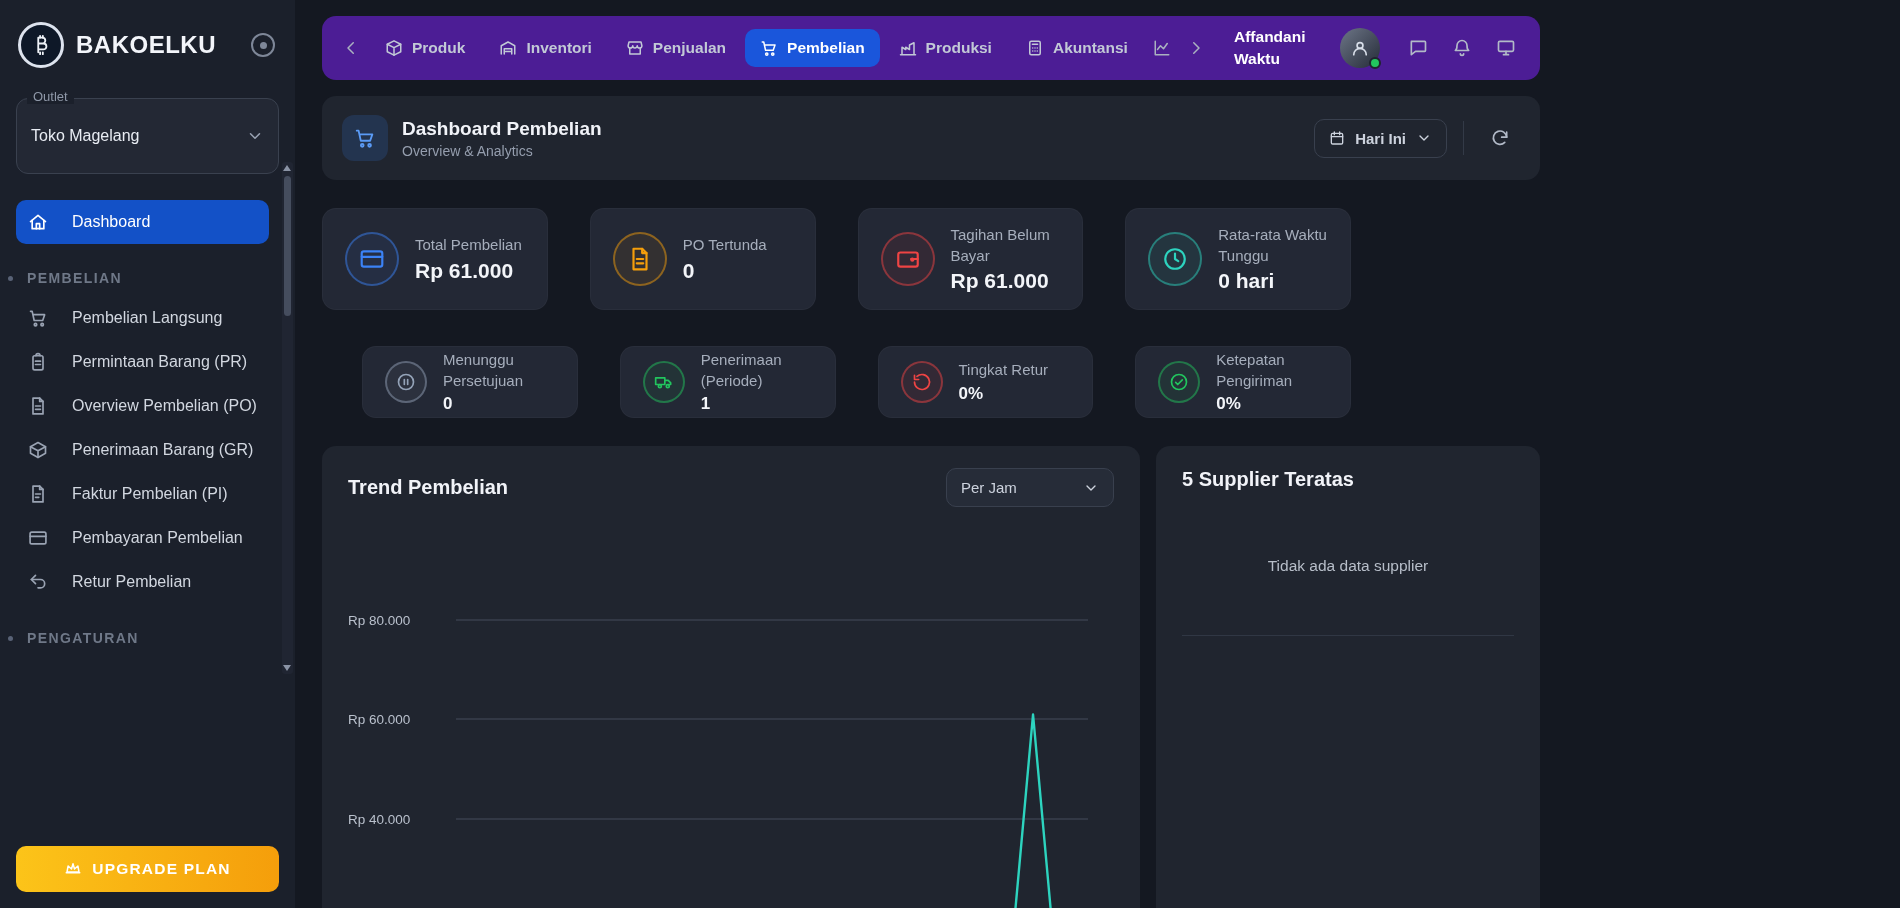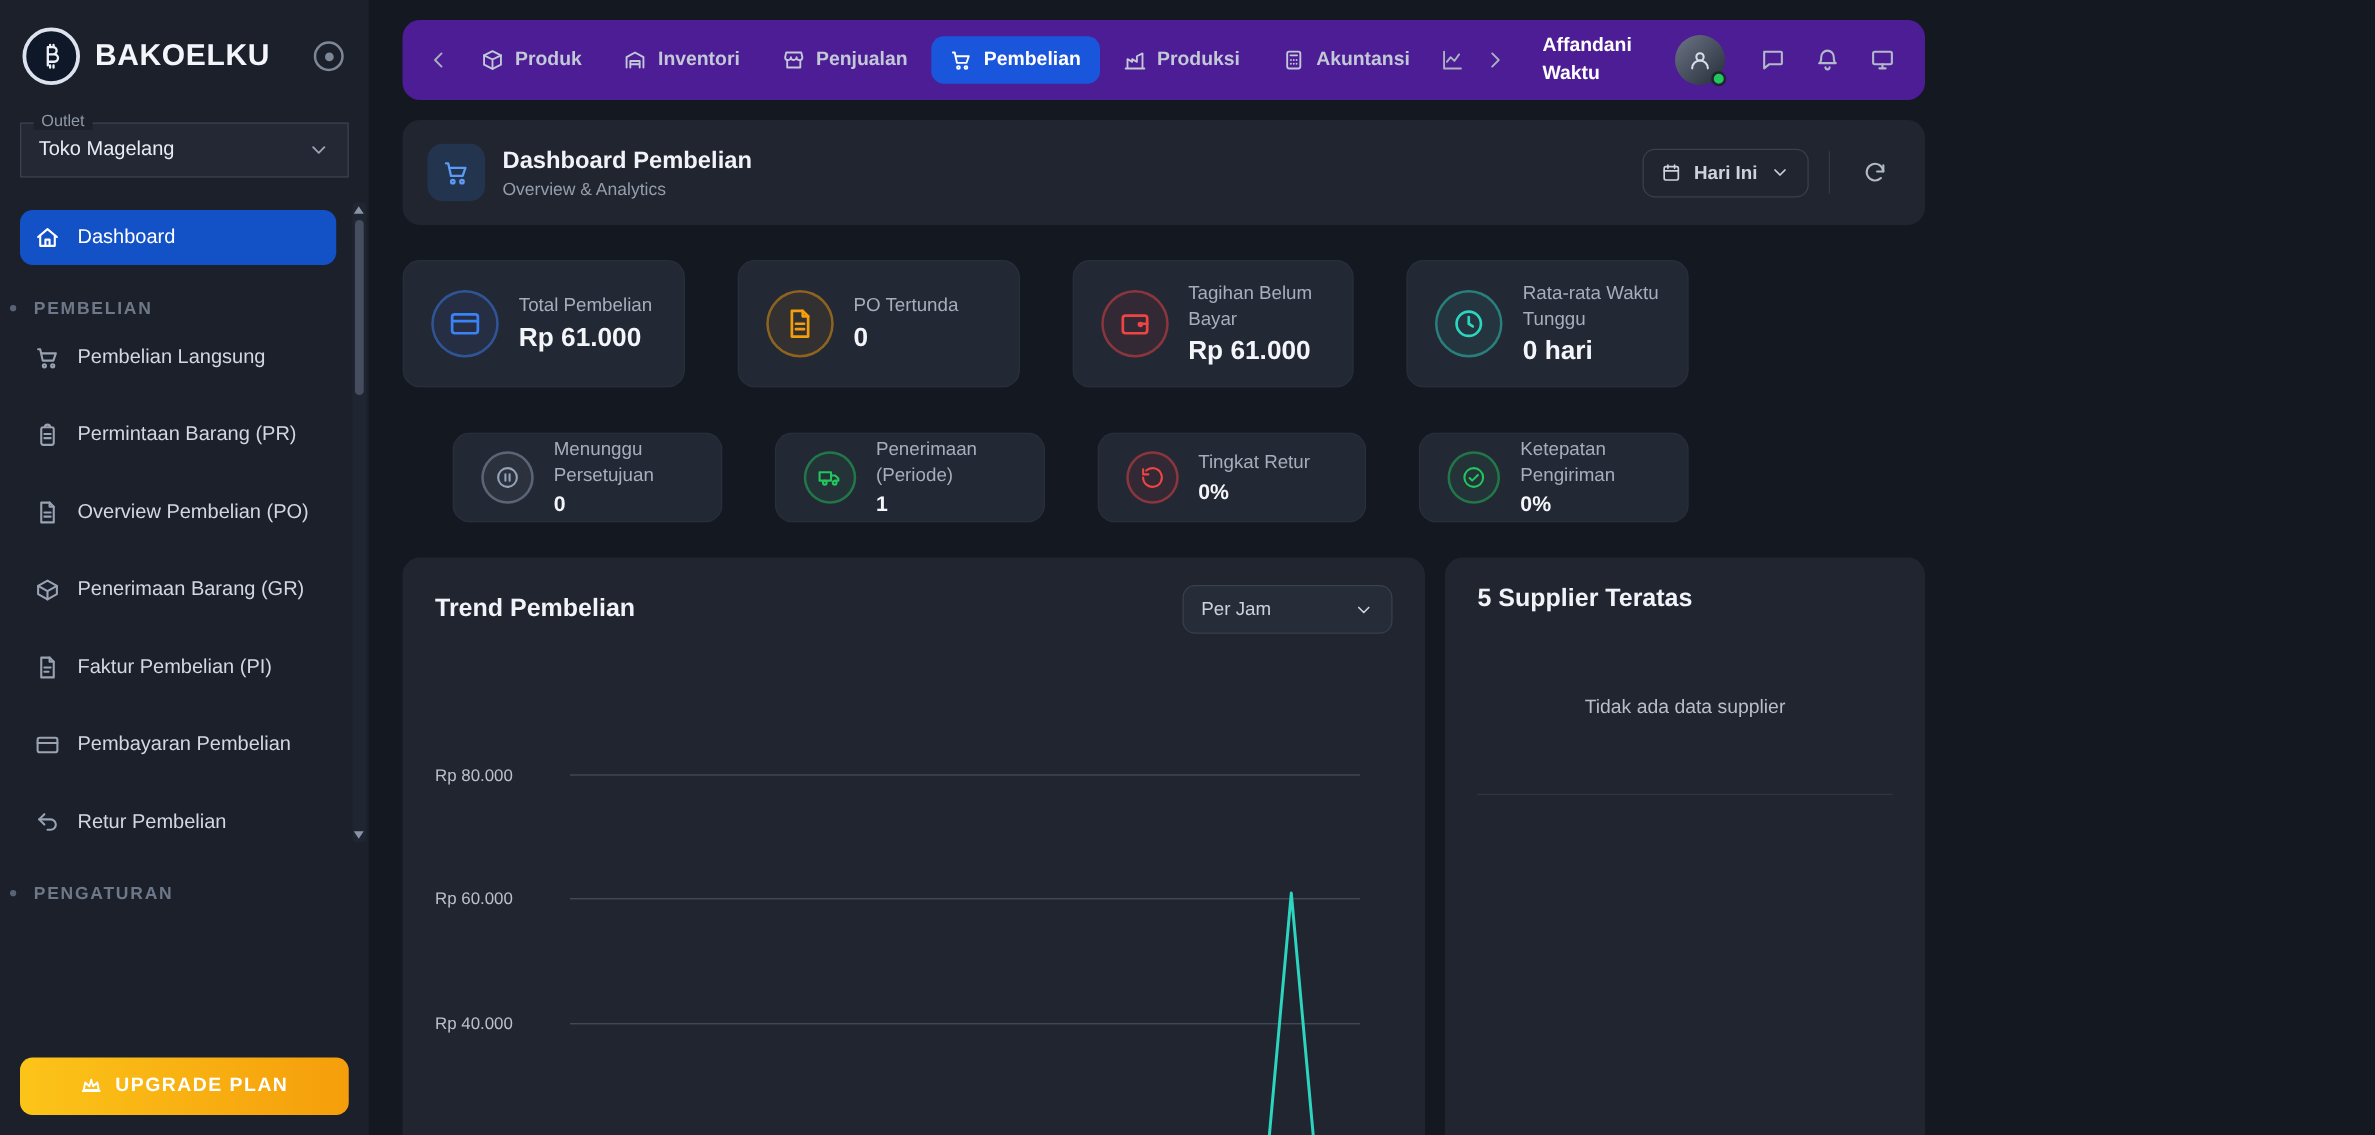--- a/index.html
+++ b/index.html
@@ -14,27 +14,27 @@
   .ic22{width:22px;height:22px} .ic26{width:26px;height:26px}
 
   
   .sidebar { width:295px; min-width:295px; height:908px; background:#1b202b; position:relative; padding:0 16px; }
   .logo-row { display:flex; align-items:center; gap:12px; padding:22px 4px 14px 2px; }
   .logo-badge { width:46px; height:46px; border-radius:50%; border:3px solid #dde3ee; background:#0e1828; color:#eef2f8; display:grid; place-items:center; flex:none; }
   .logo-name { font-size:24px; font-weight:800; color:#f3f5fa; letter-spacing:.5px; }
   .collapse-btn { margin-left:auto; width:24px; height:24px; border-radius:50%; border:2px solid #7e8798; display:grid; place-items:center; cursor:pointer; }
   .collapse-btn i { width:7px; height:7px; border-radius:50%; background:#7e8798; }
 
-  .outlet-box { position:relative; border:1px solid #3a414f; background:#232834; border-radius:0; padding:12px 14px; display:flex; align-items:center; justify-content:space-between; margin-top:16px; cursor:pointer; }
+  .outlet-box { position:relative; border:1px solid #3a414f; background:#232834; border-radius:12px; padding:28px 14px; display:flex; align-items:center; justify-content:space-between; margin-top:16px; cursor:pointer; }
   .outlet-label { position:absolute; top:-10px; left:10px; background:#1b202b; padding:0 6px; font-size:13px; color:#8f98a8; }
   .outlet-value { font-size:16px; color:#e8ecf3; }
   .outlet-box .chev { color:#9aa3b3; }
 
   .side-nav { margin-top:26px; padding-right:10px; }
-  .nav-item { display:flex; align-items:center; gap:14px; padding:12px 12px; border-radius:10px; color:#d2d7e0; font-size:16px; cursor:pointer; margin-bottom:18px; }
+  .nav-item { display:flex; align-items:center; gap:24px; padding:12px 12px; border-radius:10px; color:#d2d7e0; font-size:16px; cursor:pointer; margin-bottom:0; }
   .nav-item .nic { color:#9aa3b3; flex:none; }
   .nav-item.active { background:#1351c7; color:#fff; }
   .nav-item.active .nic { color:#fff; }
   .section-row { display:flex; align-items:center; gap:14px; margin:26px 0 10px; color:#6f7888; font-size:14px; font-weight:700; letter-spacing:1.4px; }
   .section-dot { width:5px; height:5px; border-radius:50%; background:#596276; margin-left:-8px; flex:none; }
 
   .upgrade-btn { position:absolute; left:16px; right:16px; bottom:16px; height:46px; border-radius:10px;
     background:linear-gradient(90deg,#fcc419,#f59e0b); color:#fff; font-weight:800; letter-spacing:1.2px;
     font-size:15.5px; display:flex; align-items:center; justify-content:center; gap:10px; cursor:pointer; border:none; }
 

